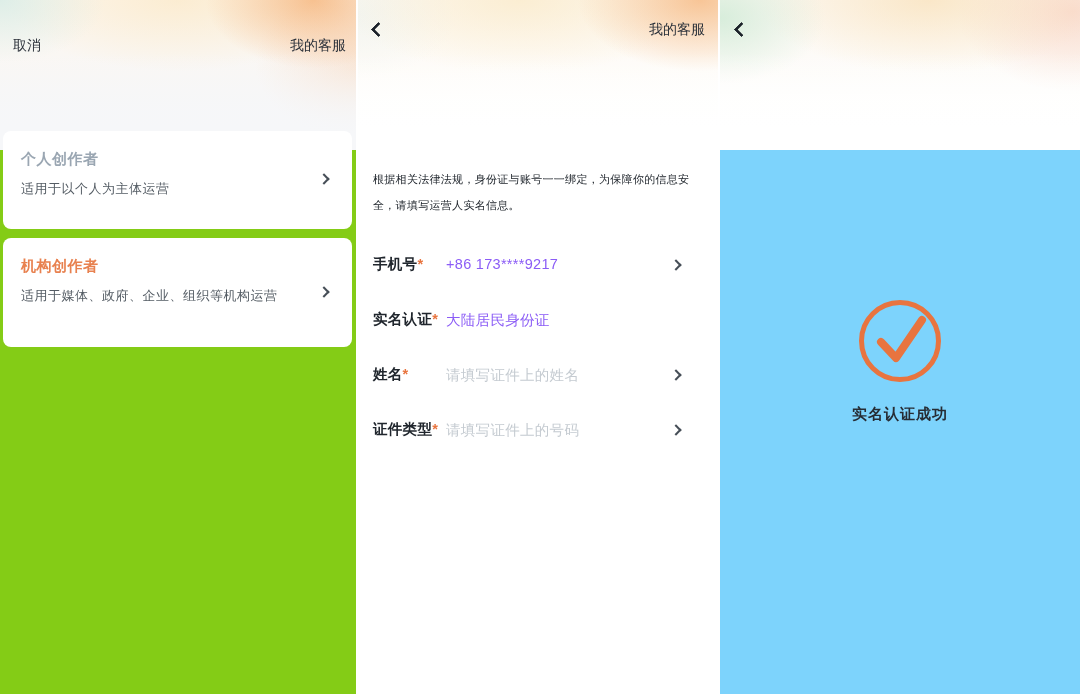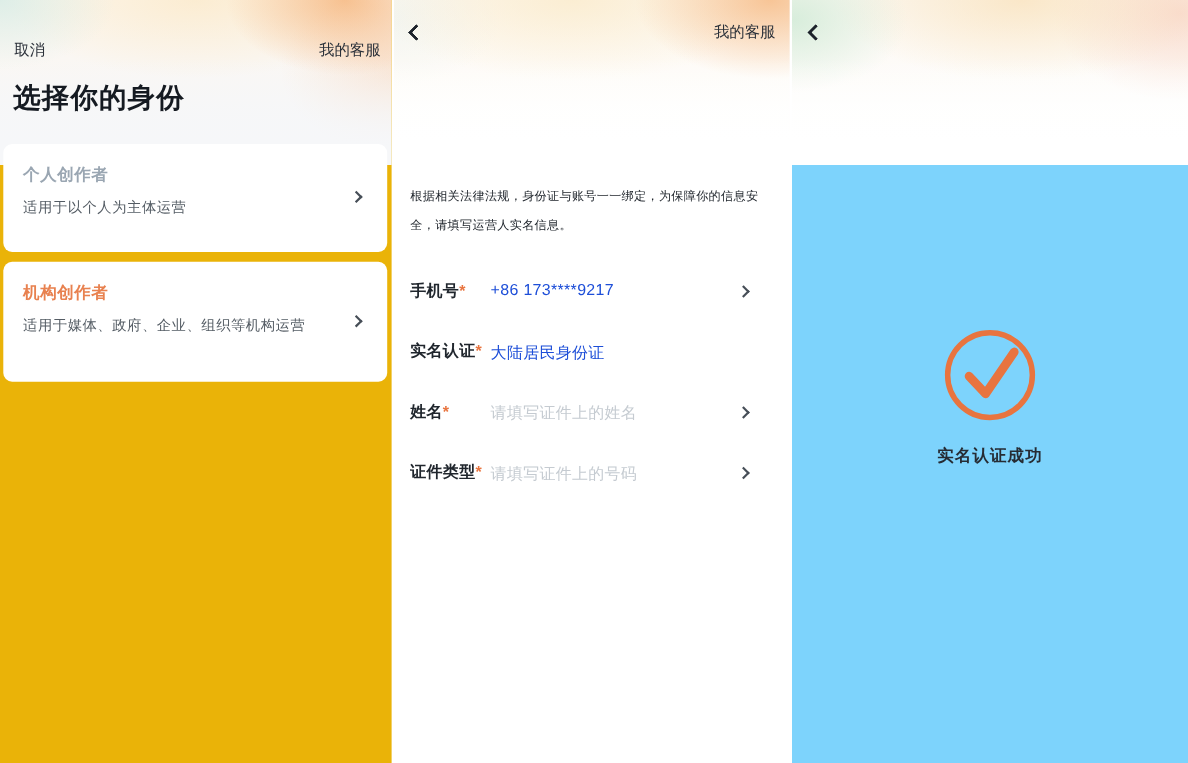--- a/index.html
+++ b/index.html
@@ -5,21 +5,21 @@
   * { margin:0; padding:0; box-sizing:border-box; }
   html,body { width:1080px; height:694px; }
   body {
     font-family: "Liberation Sans", "DejaVu Sans", sans-serif;
     background:#fff;
     overflow:hidden;
   }
   .app { display:flex; width:1080px; height:694px; }
   .gap { width:2px; background:#ffffff; }
   .panel { position:relative; height:694px; overflow:hidden; }
-  .panel-identity { width:356px; background:#eab308; }
+  .panel-identity { width:356px; background:#84cc16; }
   .panel-realname { width:360px; background:#ffffff; }
   .panel-success  { width:360px; background:#7dd3fc; }
 
   
   .header-grad { position:absolute; top:0; left:0; right:0; height:150px; pointer-events:none; }
   .panel-identity .header-grad {
     background:
       radial-gradient(150px 95px at 88% 0%,  rgba(245,176,115,0.75), rgba(245,176,115,0) 72%),
       radial-gradient(160px 110px at 103% 42%, rgba(248,206,172,0.50), rgba(248,206,172,0) 70%),
       radial-gradient(150px 90px at 0% 0%,   rgba(208,234,228,0.70), rgba(208,234,228,0) 70%),
@@ -88,21 +88,21 @@
   .p2-service { position:absolute; right:13px; top:21px; }
   .p2-title   { position:absolute; left:14px; top:61px; font-size:25px; font-weight:700; color:#151a21; letter-spacing:1px; }
   .p2-desc {
     position:absolute; left:15px; top:166px; width:332px;
     font-size:11px; line-height:26px; color:#20262d; letter-spacing:0.3px;
   }
   .form-row { position:absolute; left:15px; right:32px; height:22px; }
   .row-0 { top:255px; } .row-1 { top:310px; } .row-2 { top:365px; } .row-3 { top:420px; }
   .row-label { font-size:14.5px; font-weight:700; color:#20262d; letter-spacing:0.3px; }
   .row-star  { color:#e8743f; font-size:14.5px; font-weight:700; }
-  .row-value { position:absolute; left:73px; top:1px; font-size:14.5px; color:#1d4ed8; letter-spacing:0.3px; white-space:nowrap; }
+  .row-value { position:absolute; left:73px; top:1px; font-size:14.5px; color:#8b5cf6; letter-spacing:0.3px; white-space:nowrap; }
   .row-value.placeholder { color:#c5cbd1; }
   .row-chev  { position:absolute; right:6px; top:6px; }
 
   
   .p3-back { position:absolute; left:16px; top:24px; }
   .success-icon { position:absolute; left:50%; top:299px; transform:translateX(-50%); width:84px; height:84px; }
   .success-text {
     position:absolute; top:405px; left:0; width:100%; text-align:center;
     font-size:15px; font-weight:600; color:#262c34; letter-spacing:1px;
   }
@@ -110,21 +110,20 @@
 </head>
 <body>
 
 <div class="app">
 
   <div class="panel panel-identity">
     <div class="header-grad"></div>
 
     <span class="nav-text p1-cancel">取消</span>
     <span class="nav-text p1-service">我的客服</span>
-    <div class="p1-title">选择你的身份</div>
 
     <div class="id-card id-card-1">
       <div class="id-card-title">个人创作者</div>
       <div class="id-card-sub">适用于以个人为主体运营</div>
       <span class="chev-right card-chev"></span>
     </div>
 
     <div class="id-card id-card-2">
       <div class="id-card-title">机构创作者</div>
       <div class="id-card-sub">适用于媒体、政府、企业、组织等机构运营</div>

